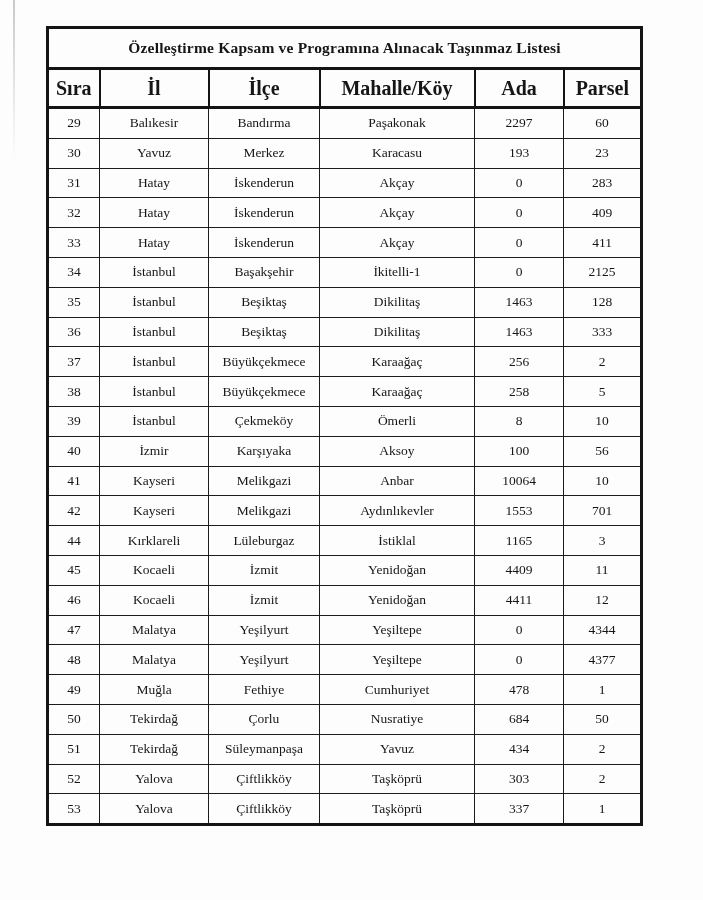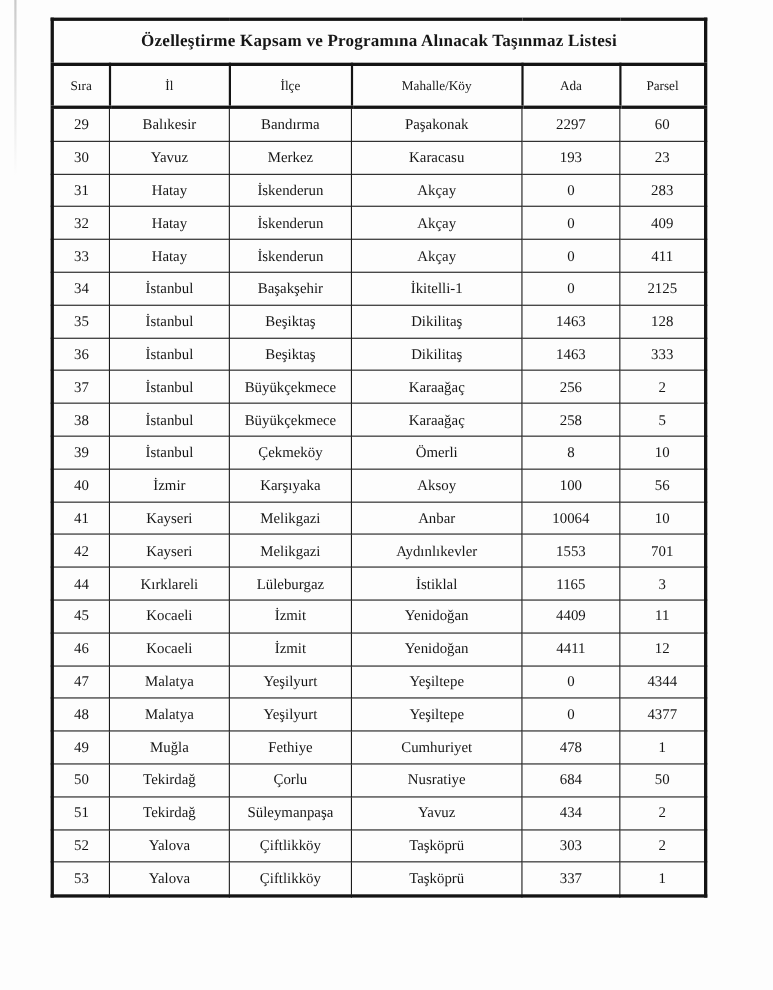--- a/index.html
+++ b/index.html
@@ -23,21 +23,21 @@
     position: absolute;
     left: 13px;
     top: 0;
     width: 2px;
     height: 160px;
     background: linear-gradient(#c9c9c9, rgba(201,201,201,0));
   }
   .doc-table {
     position: absolute;
     left: 46px;
-    top: 16px;
+    top: 26px;
     width: 594px;
     border-collapse: collapse;
     table-layout: fixed;
     border: 3px solid #141414;
   }
   .doc-table th, .doc-table td {
     overflow: hidden;
     white-space: nowrap;
     text-align: center;
     vertical-align: middle;
@@ -48,22 +48,22 @@
     border-bottom-width: 3px;
     height: 38px;
     font-size: 15.5px;
     font-weight: bold;
     letter-spacing: 0.2px;
   }
   .header-row th {
     border: 2px solid #141414;
     border-bottom-width: 3px;
     height: 36px;
-    font-size: 12px;
-    font-weight: normal;
+    font-size: 20px;
+    font-weight: bold;
   }
   .doc-table tbody td {
     border: 1.5px solid #1c1c1c;
     height: 28.8px;
     font-size: 13.5px;
   }
 </style>
 </head>
 <body>
 

